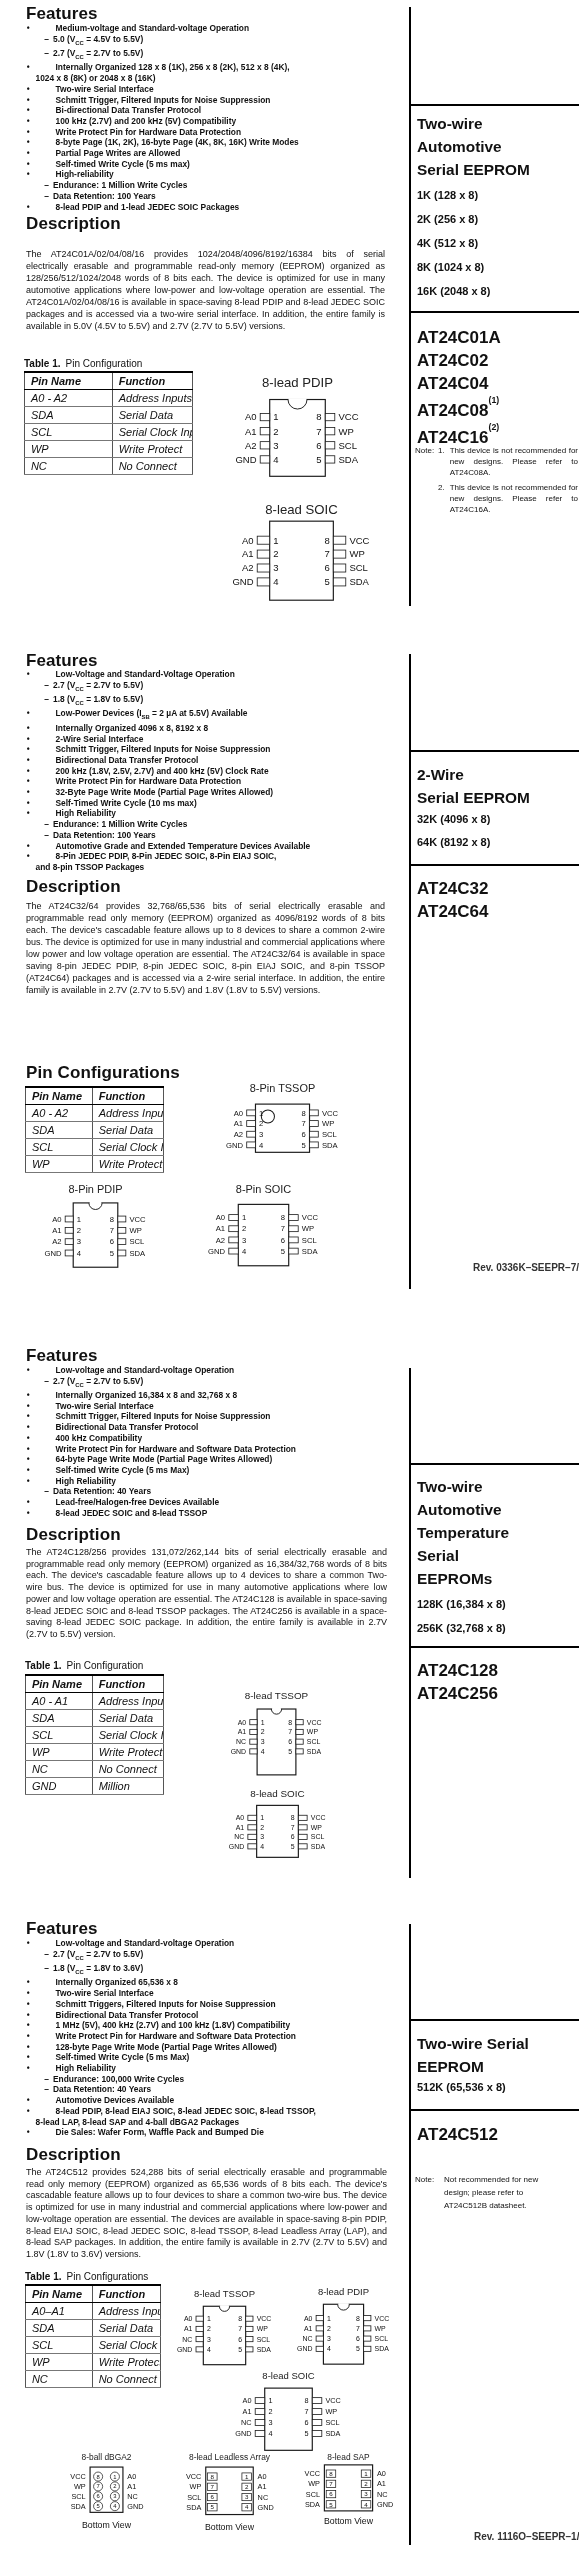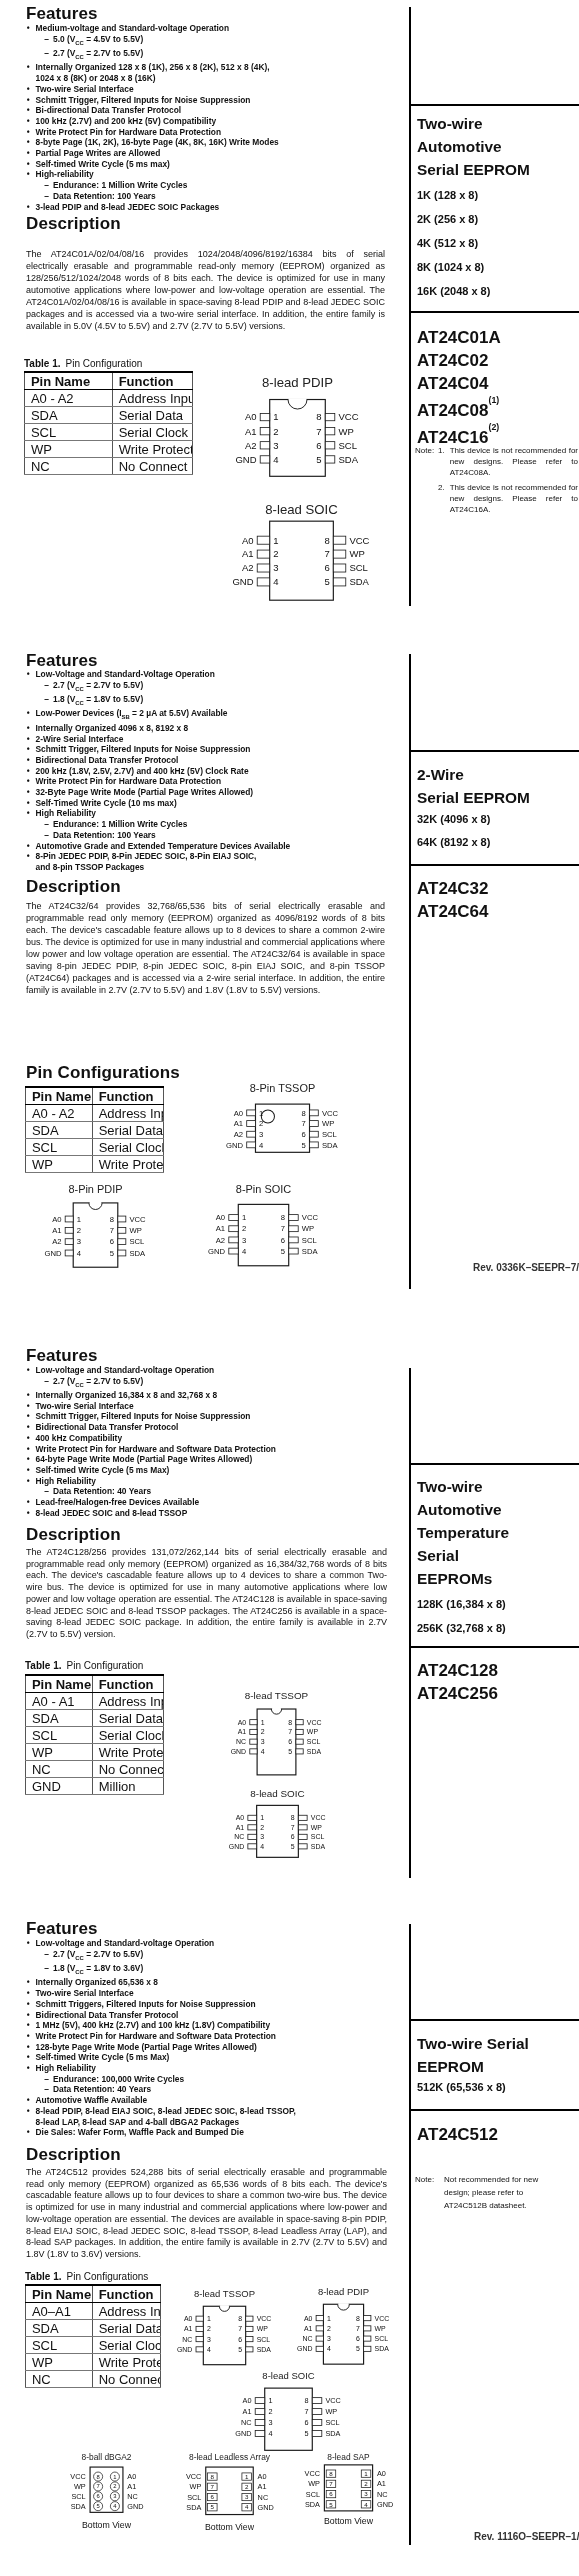--- a/index.html
+++ b/index.html
@@ -2,28 +2,28 @@
 <html style="font-size:11.7px"><head>
 <meta charset="utf-8">
 <style>
   html,body{margin:0;padding:0;background:#fff;}
   #doc{position:relative;width:580px;height:2576px;background:#fff;overflow:hidden;
        font-family:"Liberation Sans",sans-serif;color:#111;}
   .abs{position:absolute;}
   .h1{font-weight:bold;font-size:17px;line-height:19px;letter-spacing:0.1px;}
   .feat-block{width:332px;}
   .feat{position:relative;padding-left:9.5px;font-weight:bold;font-size:8.4px;line-height:10.7px;}
-  .feat .ftext{white-space:pre-wrap;}
+  .feat .ftext{white-space:pre-wrap;margin-left:20px;}
   .feat .b{position:absolute;left:0.7px;top:0;}
   .fsub{position:relative;padding-left:27px;font-weight:bold;font-size:8.4px;line-height:10.7px;}
   .fsub .d{position:absolute;left:18.3px;top:0;}
   .desc{font-size:9px;line-height:12px;text-align:justify;}
   .tcap{font-size:10px;}
   .tcap .tb{font-weight:bold;margin-right:5.1px;}
-  .ptable{border-collapse:collapse;font-size:13px;table-layout:fixed;}
+  .ptable{border-collapse:collapse;font-size:11px;table-layout:fixed;font-style:italic;}
   .ptable{border-top:2.2px solid #000;}
   .ptable th,.ptable td{border:0.7px solid #777;height:16px;padding:0 5.9px;text-align:left;
      font-weight:normal;overflow:hidden;white-space:nowrap;}
   .ptable thead th{font-weight:bold;border-bottom:1.5px solid #000;}
   .ptable thead th,.ptable td{border-left:0.7px solid #555;border-right:0.7px solid #555;}
   .vline{position:absolute;left:409px;width:1.8px;background:#000;}
   .hline{position:absolute;left:409px;width:171px;height:1.8px;background:#000;}
   .sb-title{font-weight:bold;font-size:15.4px;line-height:23px;width:165px;}
   .sb-caps{width:165px;}
   .cap-line{font-weight:bold;font-size:11px;height:var(--step,24px);}
@@ -59,21 +59,21 @@
         <div class="feat"><span class="b">•</span><span class="ftext">Schmitt Trigger, Filtered Inputs for Noise Suppression</span></div>
         <div class="feat"><span class="b">•</span><span class="ftext">Bi-directional Data Transfer Protocol</span></div>
         <div class="feat"><span class="b">•</span><span class="ftext">100 kHz (2.7V) and 200 kHz (5V) Compatibility</span></div>
         <div class="feat"><span class="b">•</span><span class="ftext">Write Protect Pin for Hardware Data Protection</span></div>
         <div class="feat"><span class="b">•</span><span class="ftext">8-byte Page (1K, 2K), 16-byte Page (4K, 8K, 16K) Write Modes</span></div>
         <div class="feat"><span class="b">•</span><span class="ftext">Partial Page Writes are Allowed</span></div>
         <div class="feat"><span class="b">•</span><span class="ftext">Self-timed Write Cycle (5 ms max)</span></div>
         <div class="feat"><span class="b">•</span><span class="ftext">High-reliability</span></div>
         <div class="fsub"><span class="d">–</span><span>Endurance: 1 Million Write Cycles</span></div>
         <div class="fsub"><span class="d">–</span><span>Data Retention: 100 Years</span></div>
-        <div class="feat"><span class="b">•</span><span class="ftext">3-lead PDIP and 8-lead JEDEC SOIC Packages</span></div>
+        <div class="feat"><span class="b">•</span><span class="ftext">8-lead PDIP and 1-lead JEDEC SOIC Packages</span></div>
       </div>
     <div class="abs h1" style="left:26px;top:214px;">Description</div>
     <div class="abs desc" style="left:26px;top:248px;width:359px;">The AT24C01A/02/04/08/16 provides 1024/2048/4096/8192/16384 bits of serial electrically erasable and programmable read-only memory (EEPROM) organized as 128/256/512/1024/2048 words of 8 bits each. The device is optimized for use in many automotive applications where low-power and low-voltage operation are essential. The AT24C01A/02/04/08/16 is available in space-saving 8-lead PDIP and 8-lead JEDEC SOIC packages and is accessed via a two-wire serial interface. In addition, the entire family is available in 5.0V (4.5V to 5.5V) and 2.7V (2.7V to 5.5V) versions.</div>
     <div class="abs tcap" style="left:24px;top:358px;">
       <span class="tb">Table 1.</span><span>Pin Configuration</span>
     </div>
     <div class="abs" style="left:24px;top:371px;">
         <table class="ptable" style="width:169px">
           <thead>
             <tr>
@@ -521,21 +521,21 @@
         <div class="feat"><span class="b">•</span><span class="ftext">Two-wire Serial Interface</span></div>
         <div class="feat"><span class="b">•</span><span class="ftext">Schmitt Triggers, Filtered Inputs for Noise Suppression</span></div>
         <div class="feat"><span class="b">•</span><span class="ftext">Bidirectional Data Transfer Protocol</span></div>
         <div class="feat"><span class="b">•</span><span class="ftext">1 MHz (5V), 400 kHz (2.7V) and 100 kHz (1.8V) Compatibility</span></div>
         <div class="feat"><span class="b">•</span><span class="ftext">Write Protect Pin for Hardware and Software Data Protection</span></div>
         <div class="feat"><span class="b">•</span><span class="ftext">128-byte Page Write Mode (Partial Page Writes Allowed)</span></div>
         <div class="feat"><span class="b">•</span><span class="ftext">Self-timed Write Cycle (5 ms Max)</span></div>
         <div class="feat"><span class="b">•</span><span class="ftext">High Reliability</span></div>
         <div class="fsub"><span class="d">–</span><span>Endurance: 100,000 Write Cycles</span></div>
         <div class="fsub"><span class="d">–</span><span>Data Retention: 40 Years</span></div>
-        <div class="feat"><span class="b">•</span><span class="ftext">Automotive Waffle Available</span></div>
+        <div class="feat"><span class="b">•</span><span class="ftext">Automotive Devices Available</span></div>
         <div class="feat"><span class="b">•</span><span class="ftext">8-lead PDIP, 8-lead EIAJ SOIC, 8-lead JEDEC SOIC, 8-lead TSSOP,
 8-lead LAP, 8-lead SAP and 4-ball dBGA2 Packages</span></div>
         <div class="feat"><span class="b">•</span><span class="ftext">Die Sales: Wafer Form, Waffle Pack and Bumped Die</span></div>
       </div>
     <div class="abs h1" style="left:26px;top:2145px;">Description</div>
     <div class="abs desc" style="left:26px;top:2167px;width:361px;line-height:11.7px;">The AT24C512 provides 524,288 bits of serial electrically erasable and programmable read only memory (EEPROM) organized as 65,536 words of 8 bits each. The device's cascadable feature allows up to four devices to share a common two-wire bus. The device is optimized for use in many industrial and commercial applications where low-power and low-voltage operation are essential. The devices are available in space-saving 8-pin PDIP, 8-lead EIAJ SOIC, 8-lead JEDEC SOIC, 8-lead TSSOP, 8-lead Leadless Array (LAP), and 8-lead SAP packages. In addition, the entire family is available in 2.7V (2.7V to 5.5V) and 1.8V (1.8V to 3.6V) versions.</div>
     <div class="abs tcap" style="left:25px;top:2271px;">
       <span class="tb">Table 1.</span><span>Pin Configurations</span>
     </div>
     <div class="abs" style="left:25px;top:2284px;">

